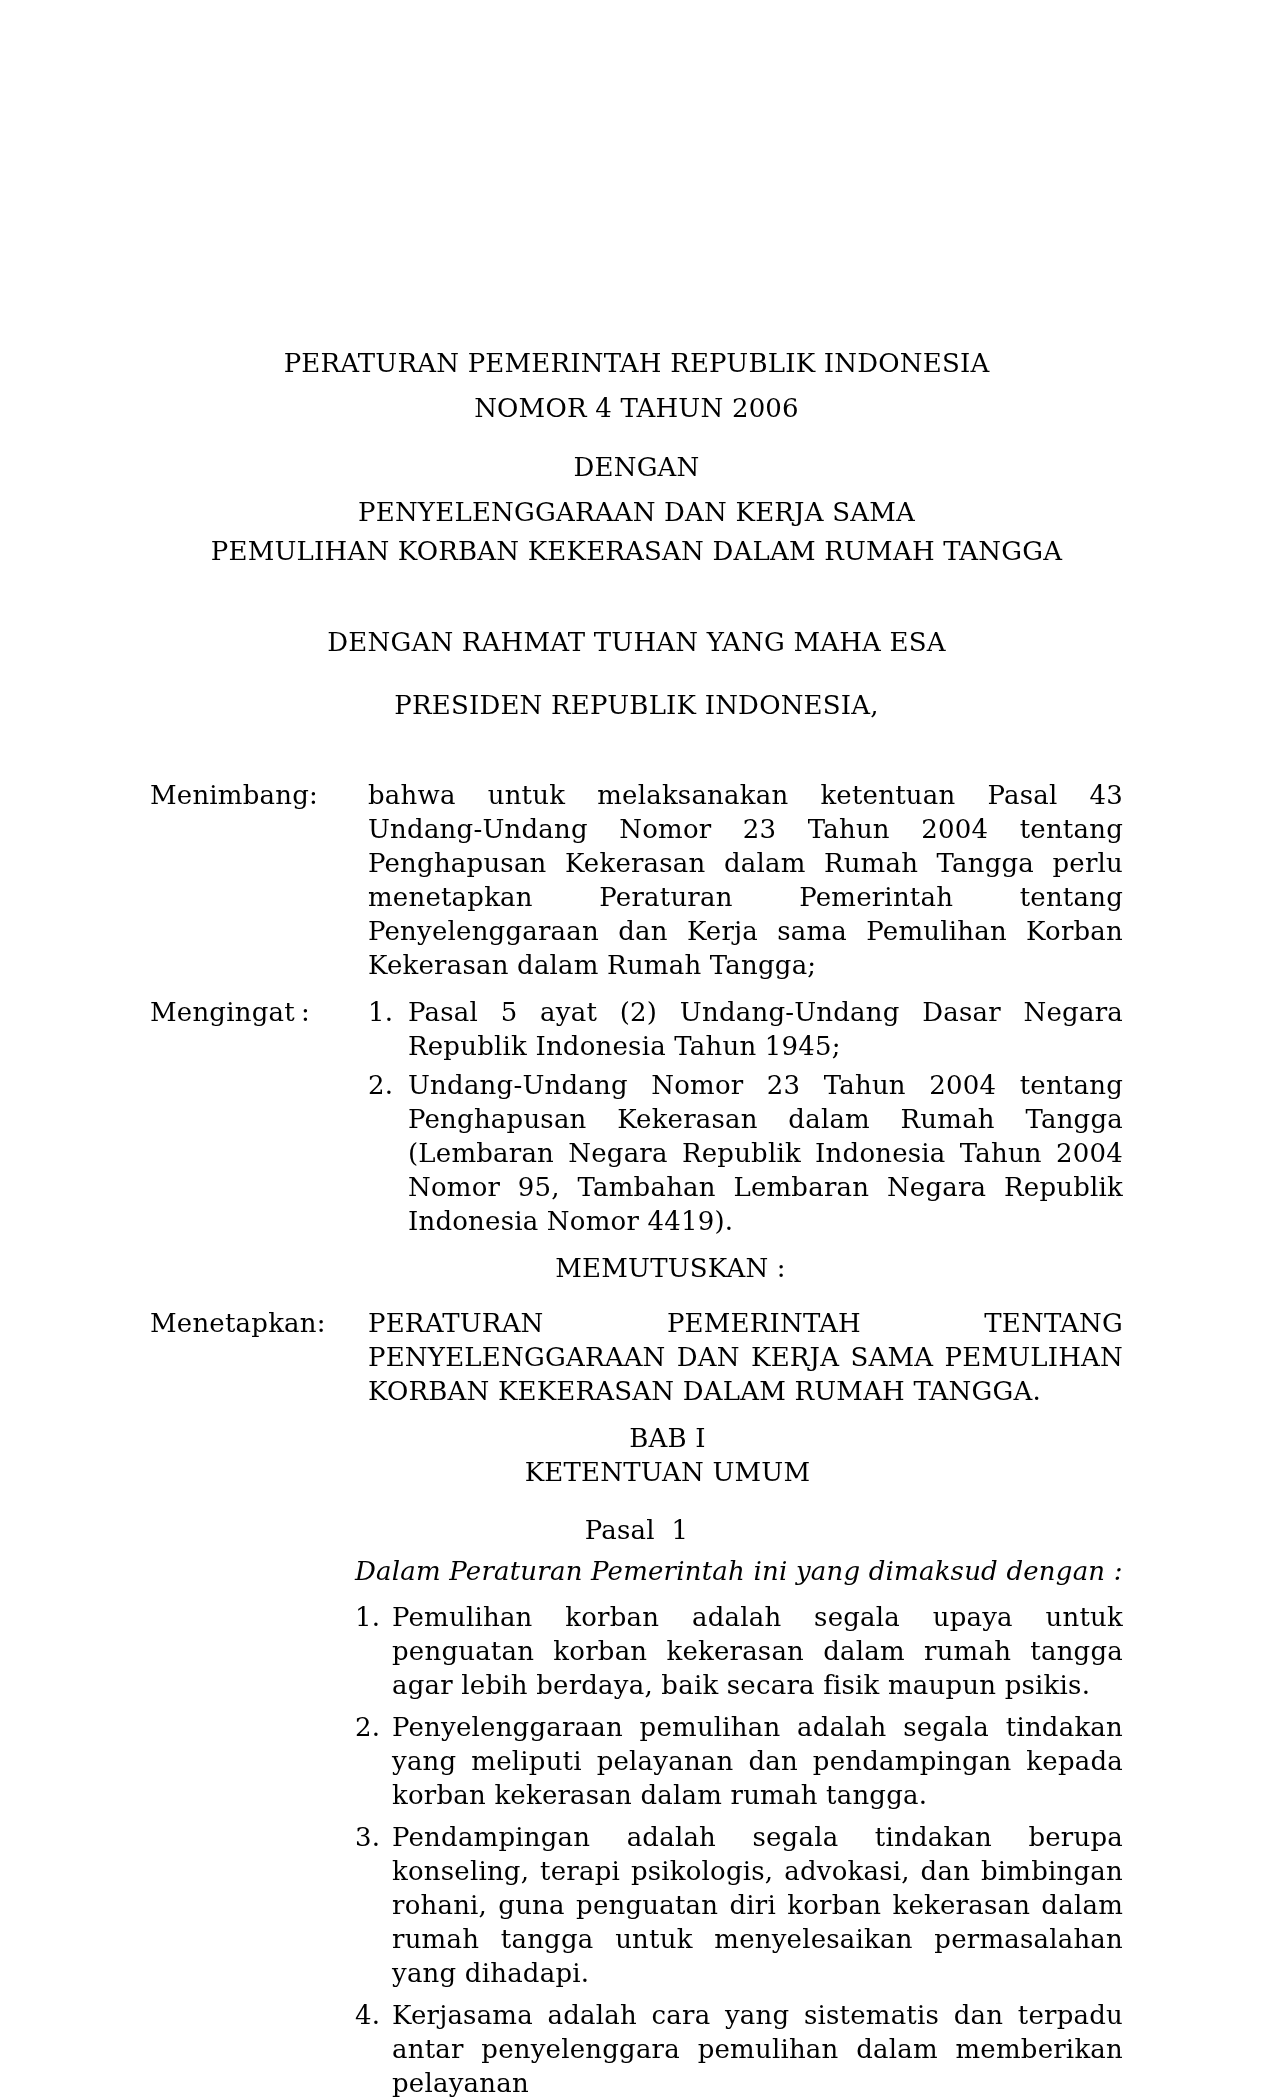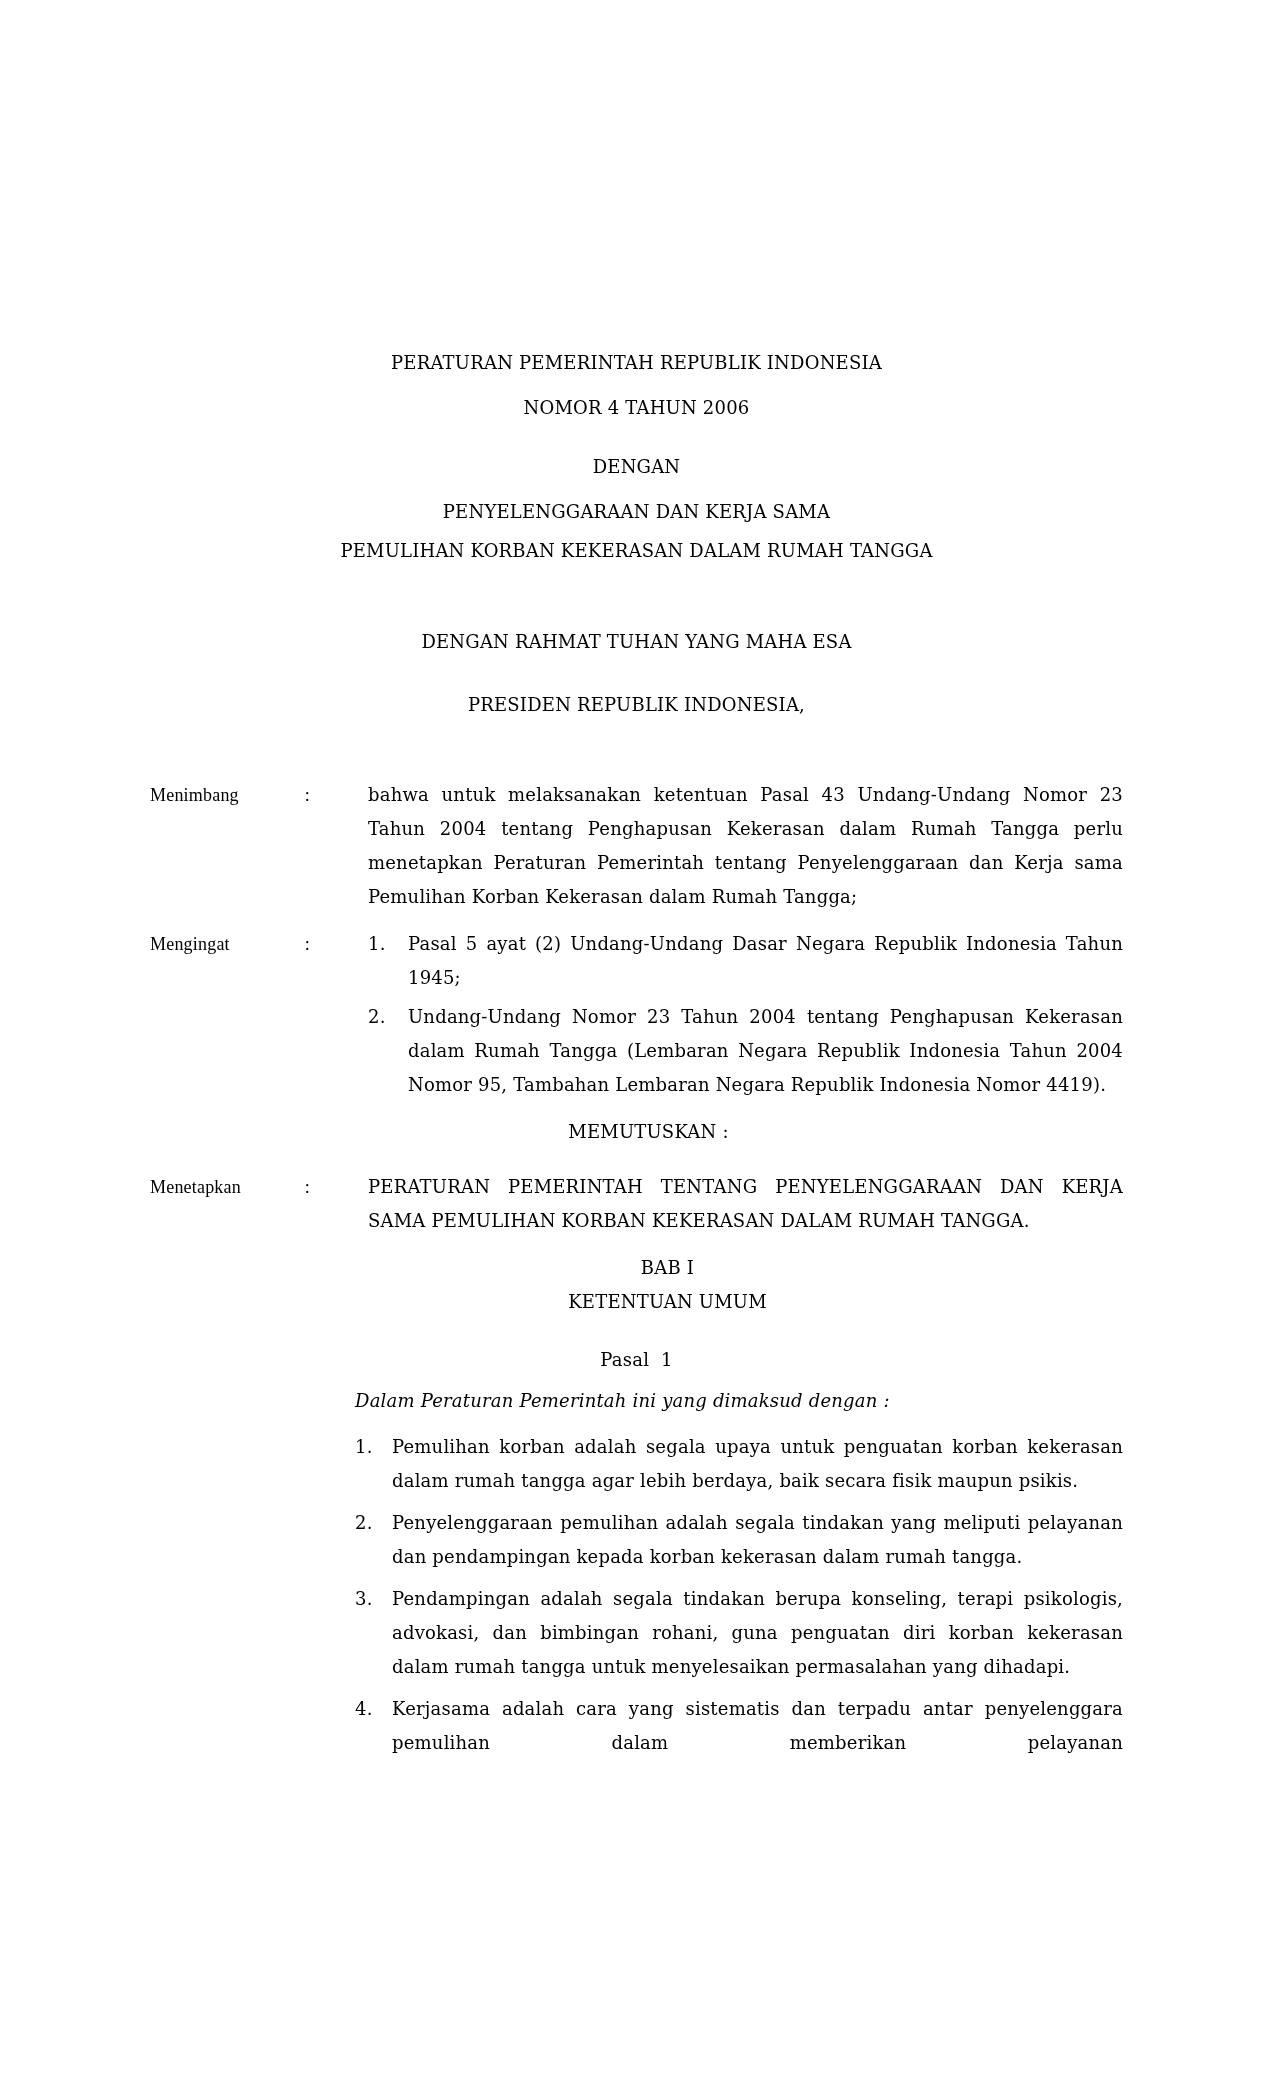--- a/index.html
+++ b/index.html
@@ -8,21 +8,21 @@
     background: #ffffff;
   }
   .page {
     position: relative;
     width: 1275px;
     height: 2100px;
     box-sizing: border-box;
     background: #ffffff;
     color: #000000;
     font-family: "DejaVu Serif", "Liberation Serif", serif;
-    font-size: 18px;
+    font-size: 26px;
     line-height: 34px;
     letter-spacing: 0.2px;
     padding: 346px 152px 0 150px;
     overflow: hidden;
   }
   p { margin: 0; }
   .t { text-align: center; }
 
   .title-line1   { margin-bottom: 11px; }
   .title-line2   { margin-bottom: 25px; }
@@ -35,21 +35,20 @@
   .labeled {
     display: flex;
     align-items: flex-start;
     margin-bottom: 13px;
   }
   .label-cell {
     width: 160px;
     flex-shrink: 0;
     display: flex;
     justify-content: space-between;
-    font-family: Liberation Serif, serif;
   }
   .sec-body {
     flex: 1;
     margin-left: 58px;
     min-width: 0;
   }
   .just { text-align: justify; }
 
   .num-item {
     display: flex;
@@ -61,21 +60,21 @@
     flex-shrink: 0;
   }
   .itxt {
     flex: 1;
     min-width: 0;
     text-align: justify;
   }
 
   .memutuskan {
     position: relative;
-    left: 12px;
+    left: 34px;
     margin-top: 10px;
     margin-bottom: 21px;
   }
 
   .bab {
     position: relative;
     left: 31px;
     margin-bottom: 24px;
   }
 

